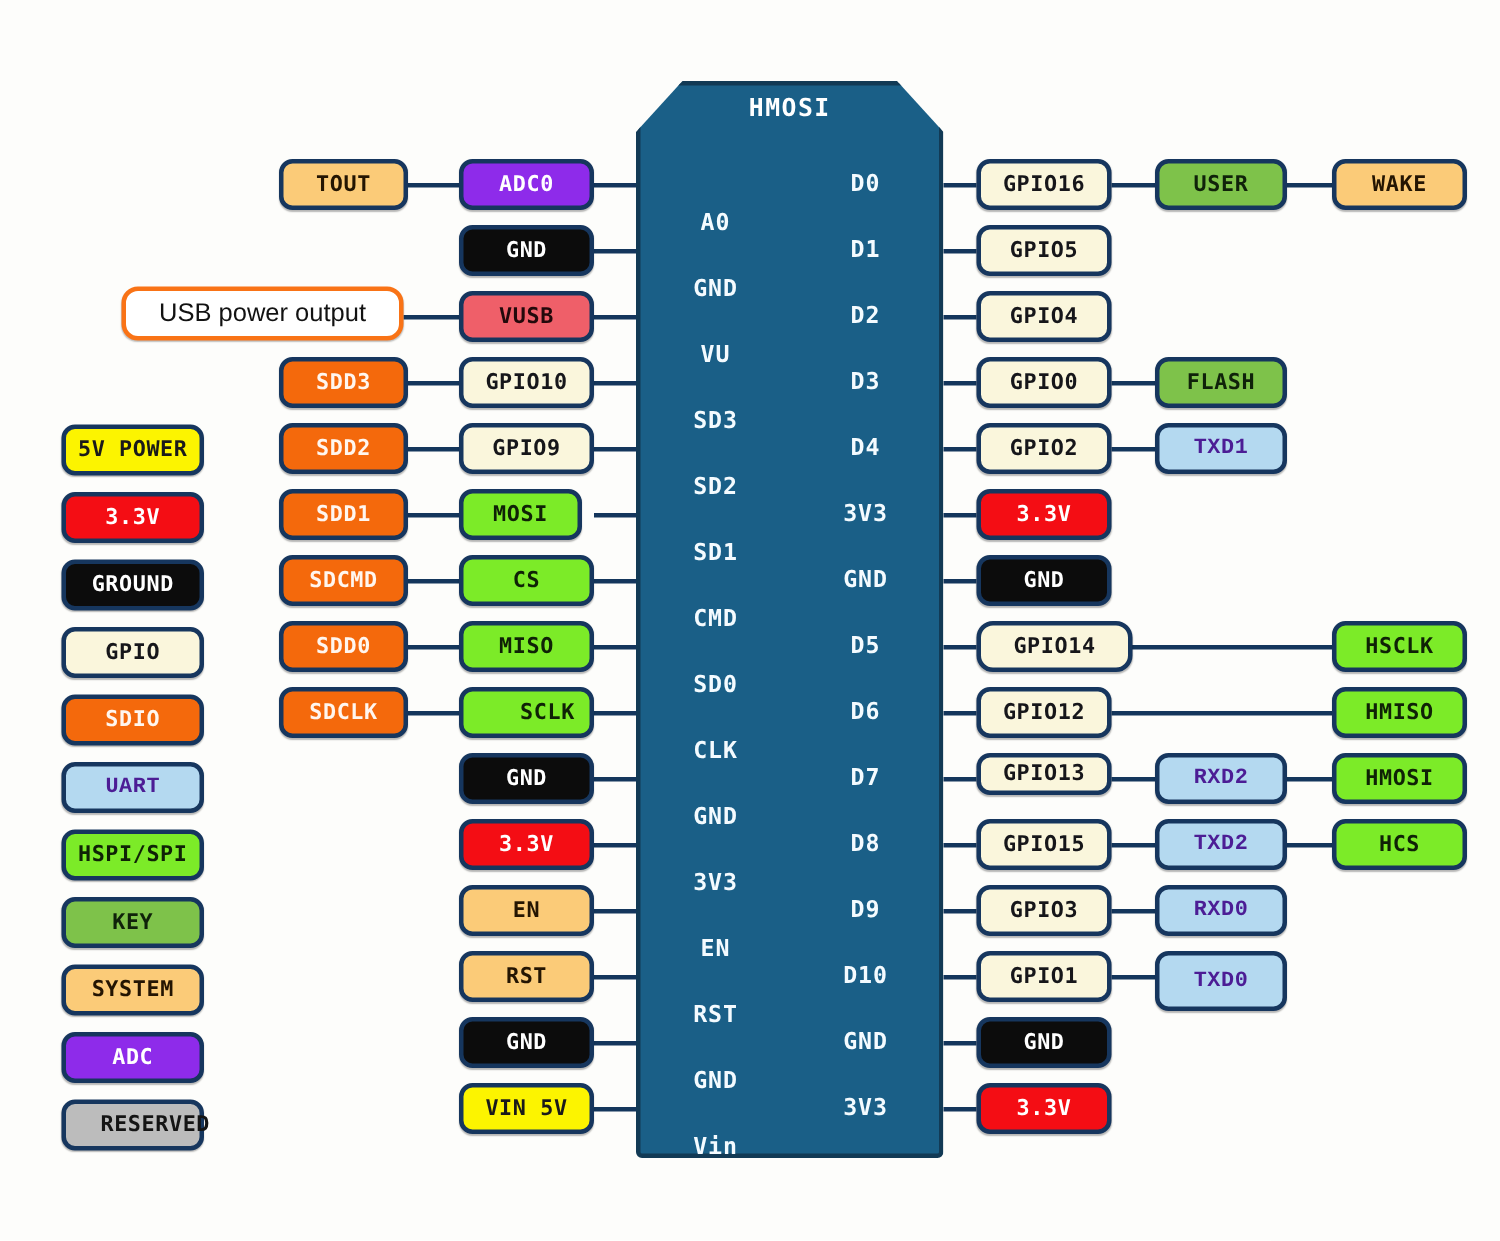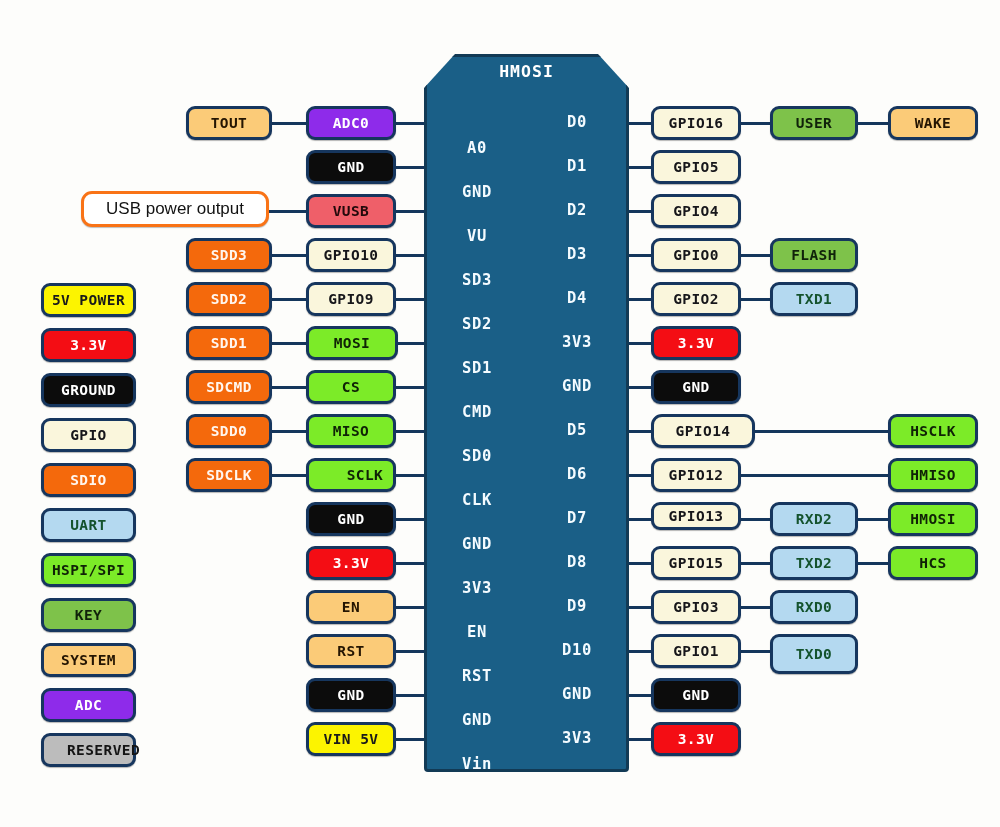--- a/index.html
+++ b/index.html
@@ -43,21 +43,21 @@
     z-index: 3;
     box-shadow: 0 1px 1px rgba(0,0,0,0.28);
   }
 
   
   .c-power5v  { background: #fcf400; color: #1a1a1a; }
   .c-v33      { background: #f40d14; color: #ffffff; }
   .c-ground   { background: #0c0c0c; color: #ffffff; }
   .c-gpio     { background: #faf6dc; color: #16161a; }
   .c-sdio     { background: #f4690c; color: #fff6ef; }
-  .c-uart     { background: #b4d9f0; color: #14532d; }
+  .c-uart     { background: #b4d9f0; color: #4c1d95; font-family: Liberation Mono, monospace; }
   .c-hspi     { background: #7ceb28; color: #0f2206; }
   .c-key      { background: #7bc martial; }
   .c-key      { background: #7ec24a; color: #10220a; }
   .c-system   { background: #fbcb78; color: #241502; }
   .c-adc      { background: #8e2bea; color: #ffffff; }
   .c-reserved { background: #bcbcbc; color: #141414; }
   .c-vusb     { background: #ef5f69; color: #23090b; }
 
   
   .legend-box {
@@ -224,21 +224,21 @@
       <div class="box c-sdio" style="left: 186px; top: 370px; width: 86px; height: 34px;">SDCMD</div>
       <div class="box c-sdio" style="left: 186px; top: 414px; width: 86px; height: 34px;">SDD0</div>
       <div class="box c-sdio" style="left: 186px; top: 458px; width: 86px; height: 34px;">SDCLK</div>
     </div>
   <div id="left-inner">
       <div class="box c-adc" style="left: 306px; top: 106px; width: 90px; height: 34px;">ADC0</div>
       <div class="box c-ground" style="left: 306px; top: 150px; width: 90px; height: 34px;">GND</div>
       <div class="box c-vusb" style="left: 306px; top: 194px; width: 90px; height: 34px;">VUSB</div>
       <div class="box c-gpio" style="left: 306px; top: 238px; width: 90px; height: 34px;">GPIO10</div>
       <div class="box c-gpio" style="left: 306px; top: 282px; width: 90px; height: 34px;">GPIO9</div>
-      <div class="box c-hspi" style="left: 306px; top: 326px; width: 92px; height: 34px;">MOSI</div>
+      <div class="box c-hspi" style="left: 306px; top: 326px; width: 82px; height: 34px;">MOSI</div>
       <div class="box c-hspi" style="left: 306px; top: 370px; width: 90px; height: 34px;">CS</div>
       <div class="box c-hspi" style="left: 306px; top: 414px; width: 90px; height: 34px;">MISO</div>
       <div class="box c-hspi" style="left: 306px; top: 458px; width: 90px; height: 34px; padding-left: 28px;">SCLK</div>
       <div class="box c-ground" style="left: 306px; top: 502px; width: 90px; height: 34px;">GND</div>
       <div class="box c-v33" style="left: 306px; top: 546px; width: 90px; height: 34px;">3.3V</div>
       <div class="box c-system" style="left: 306px; top: 590px; width: 90px; height: 34px;">EN</div>
       <div class="box c-system" style="left: 306px; top: 634px; width: 90px; height: 34px;">RST</div>
       <div class="box c-ground" style="left: 306px; top: 678px; width: 90px; height: 34px;">GND</div>
       <div class="box c-power5v" style="left: 306px; top: 722px; width: 90px; height: 34px;">VIN 5V</div>
     </div>

